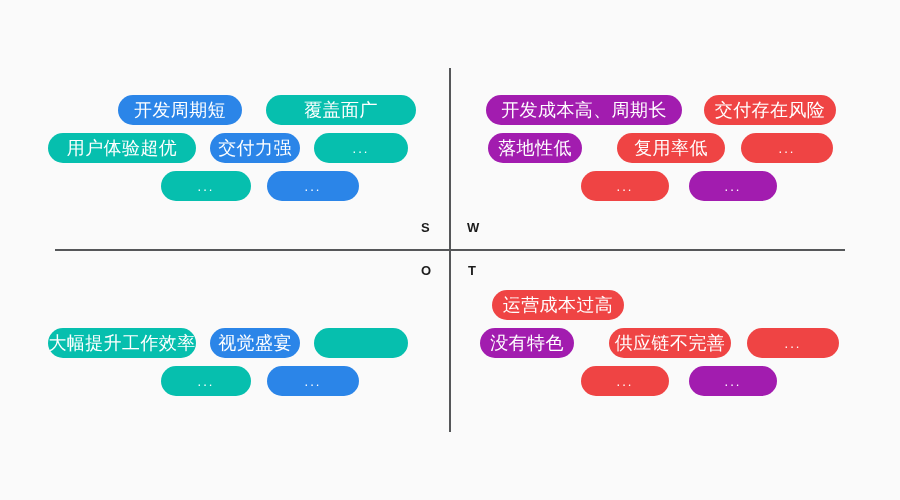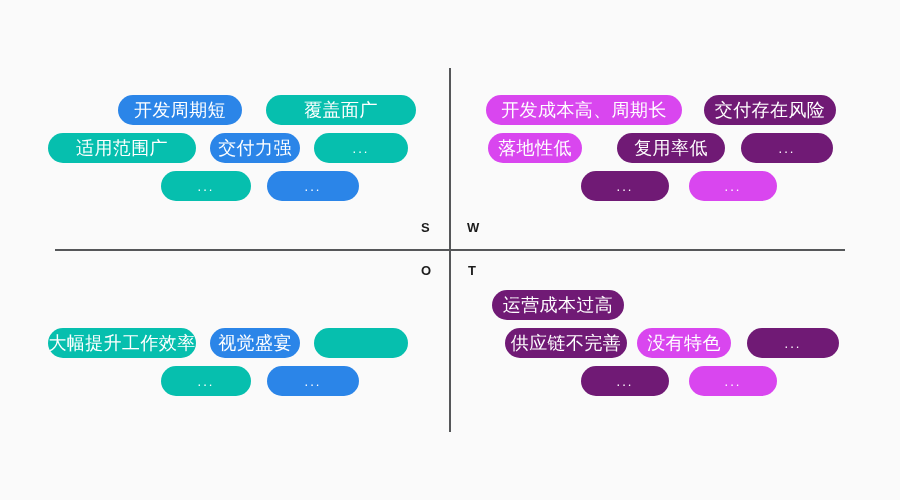--- a/index.html
+++ b/index.html
@@ -45,22 +45,22 @@
     justify-content:center;
     box-sizing:border-box;
     padding:0 16px;
     color:#ffffff;
     font-size:18px;
     white-space:nowrap;
     letter-spacing:.4px;
   }
   .pill.blue{background:#2b85e8;}
   .pill.teal{background:#06bfae;}
-  .pill.gray-dark{background:#d946ef;}
-  .pill.gray-light{background:#701a75;}
+  .pill.gray-dark{background:#a21caf;}
+  .pill.gray-light{background:#ef4444;}
   .pill.dots{color:#ffffff;font-size:13px;letter-spacing:2px;}
   .pill.empty{padding:0;}
 </style>
 </head>
 <body>
 
 <div id="board">
 
   <div class="axis-v"></div>
   <div class="axis-h"></div>
@@ -69,21 +69,21 @@
   <div class="axis-label lbl-w">W</div>
   <div class="axis-label lbl-o">O</div>
   <div class="axis-label lbl-t">T</div>
 
   <div class="quad q-s">
       <div class="row row-1">
         <div class="pill blue" style="width: 124px; margin-left: 70px;">开发周期短</div>
         <div class="pill teal" style="width: 150px; margin-left: 24px;">覆盖面广</div>
       </div>
       <div class="row row-2">
-        <div class="pill teal" style="width: 148px;">适用范围广</div>
+        <div class="pill teal" style="width: 148px;">用户体验超优</div>
         <div class="pill blue" style="width: 90px; margin-left: 14px;">交付力强</div>
         <div class="pill teal dots" style="width: 94px; margin-left: 14px;">...</div>
       </div>
       <div class="row row-3">
         <div class="pill teal dots" style="width: 90px; margin-left: 113px;">...</div>
         <div class="pill blue dots" style="width: 92px; margin-left: 16px;">...</div>
       </div>
     </div>
   <div class="quad q-w">
       <div class="row row-1">
@@ -109,22 +109,22 @@
       <div class="row row-3">
         <div class="pill teal dots" style="width: 90px; margin-left: 113px;">...</div>
         <div class="pill blue dots" style="width: 92px; margin-left: 16px;">...</div>
       </div>
     </div>
   <div class="quad q-t">
       <div class="row row-1">
         <div class="pill gray-light" style="width: 132px; margin-left: 22px; text-align: right;">运营成本过高</div>
       </div>
       <div class="row row-2">
+        <div class="pill gray-dark" style="width: 94px; margin-left: 10px;">没有特色</div>
         <div class="pill gray-light" style="width: 122px; margin-left: 35px;">供应链不完善</div>
-        <div class="pill gray-dark" style="width: 94px; margin-left: 10px;">没有特色</div>
         <div class="pill gray-light dots" style="width: 92px; margin-left: 16px;">...</div>
       </div>
       <div class="row row-3">
         <div class="pill gray-light dots" style="width: 88px; margin-left: 111px;">...</div>
         <div class="pill gray-dark dots" style="width: 88px; margin-left: 20px;">...</div>
       </div>
     </div>
 
 </div>
 

